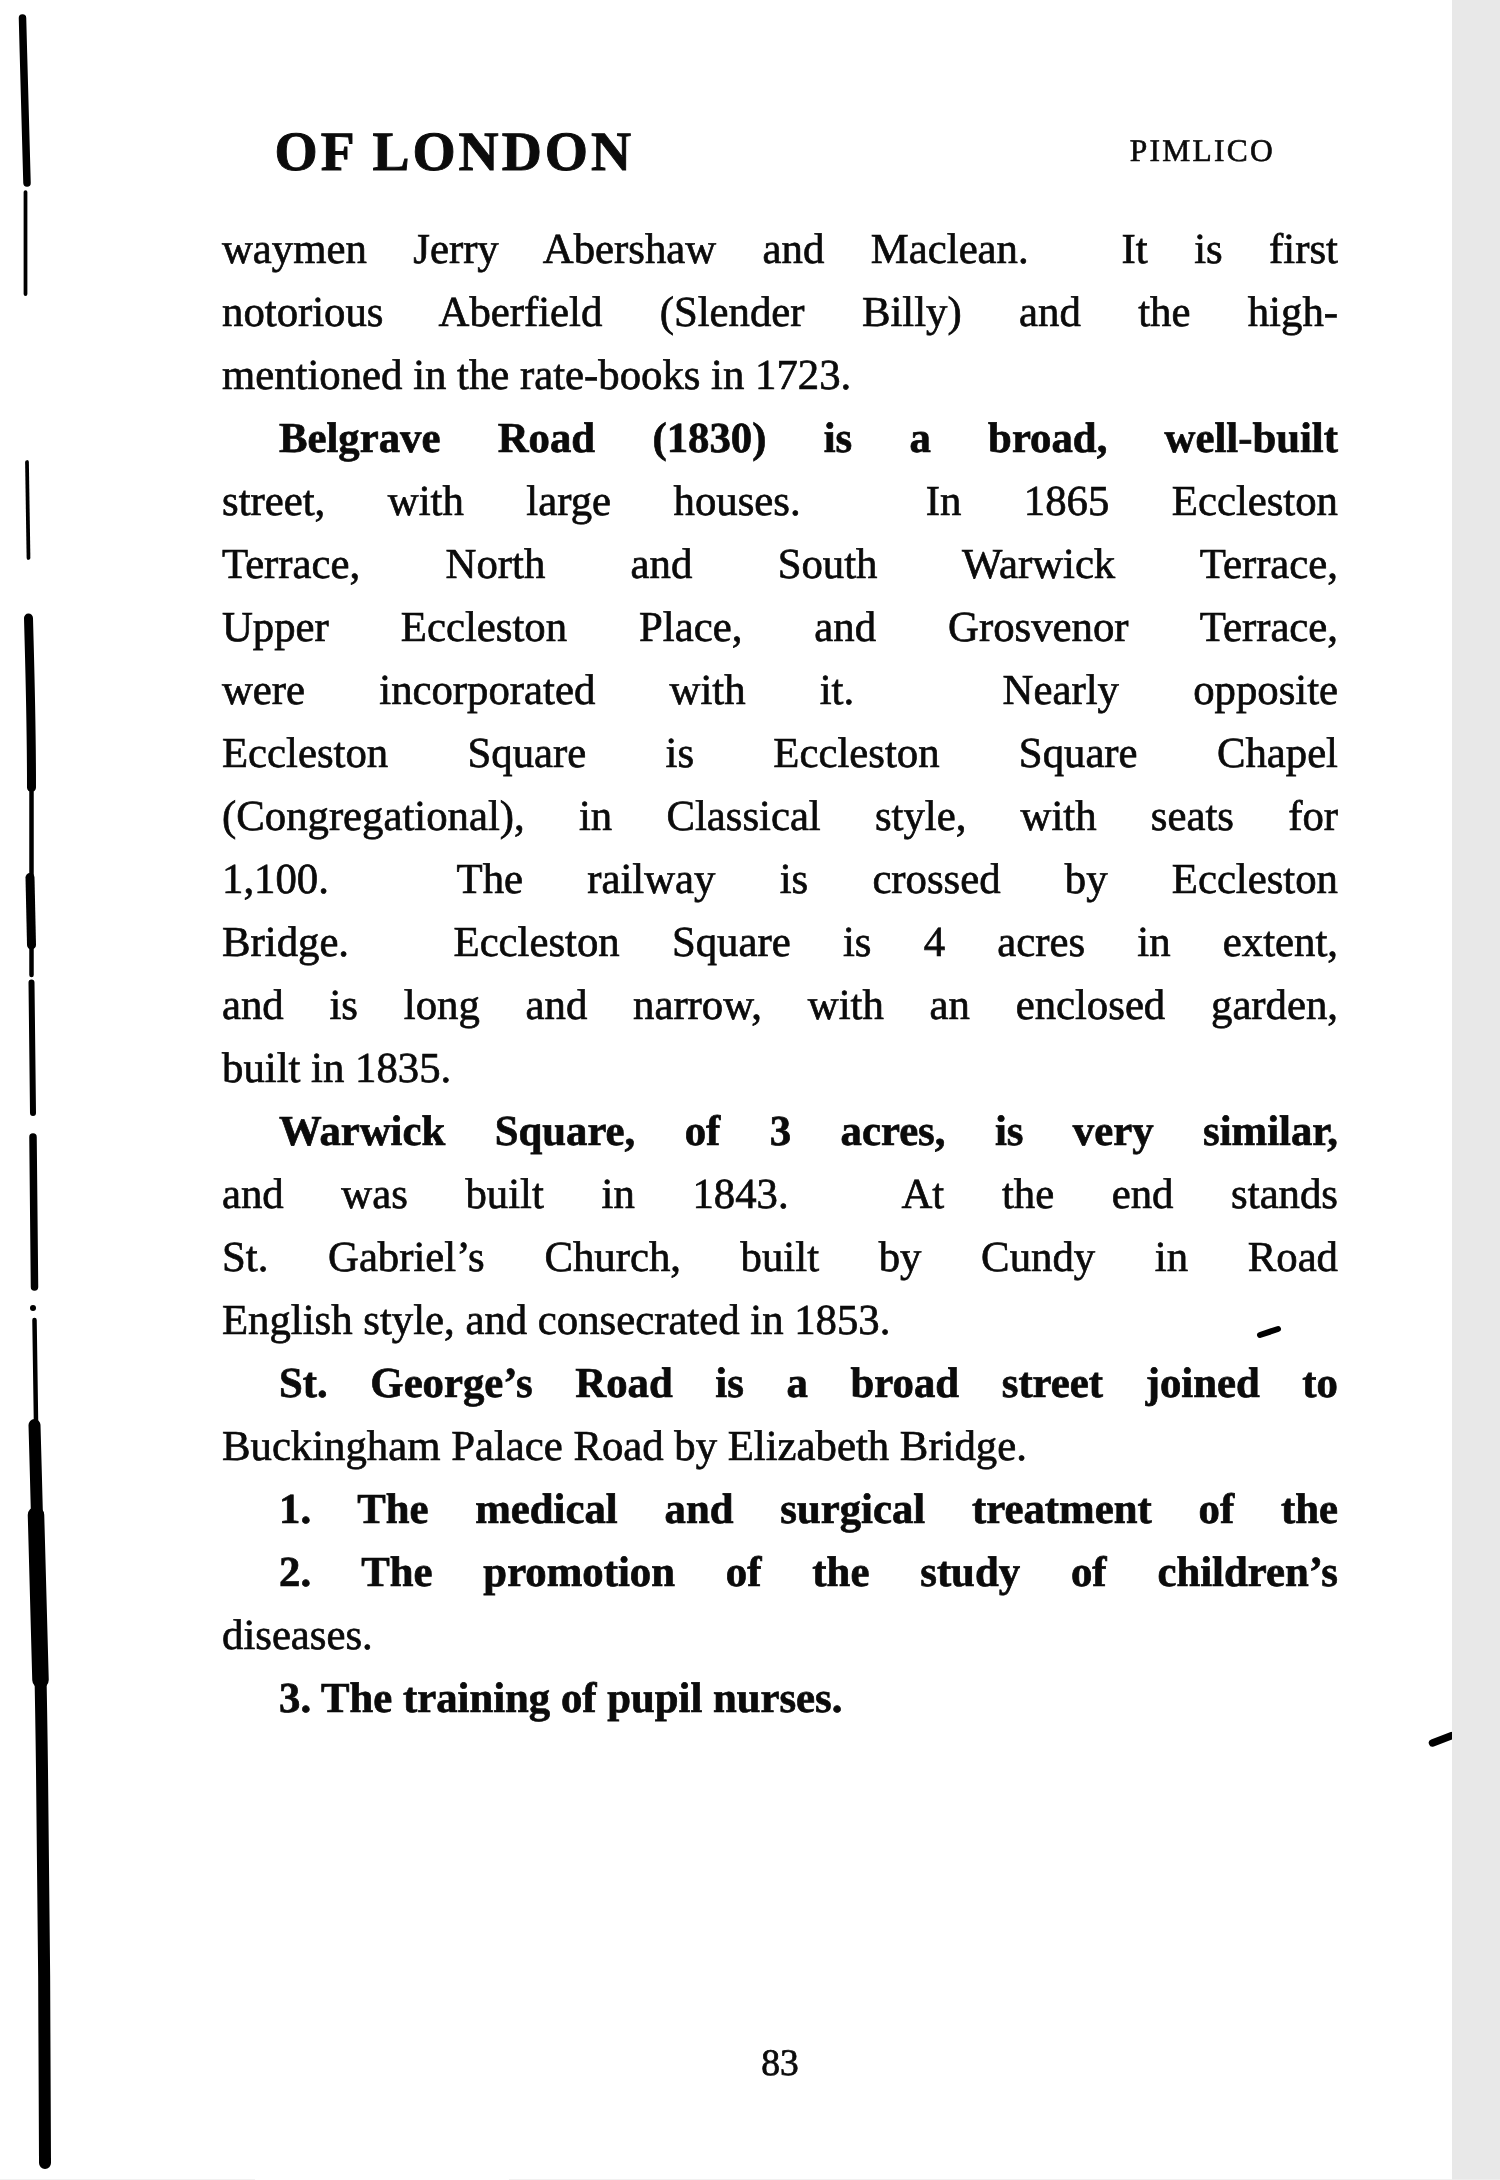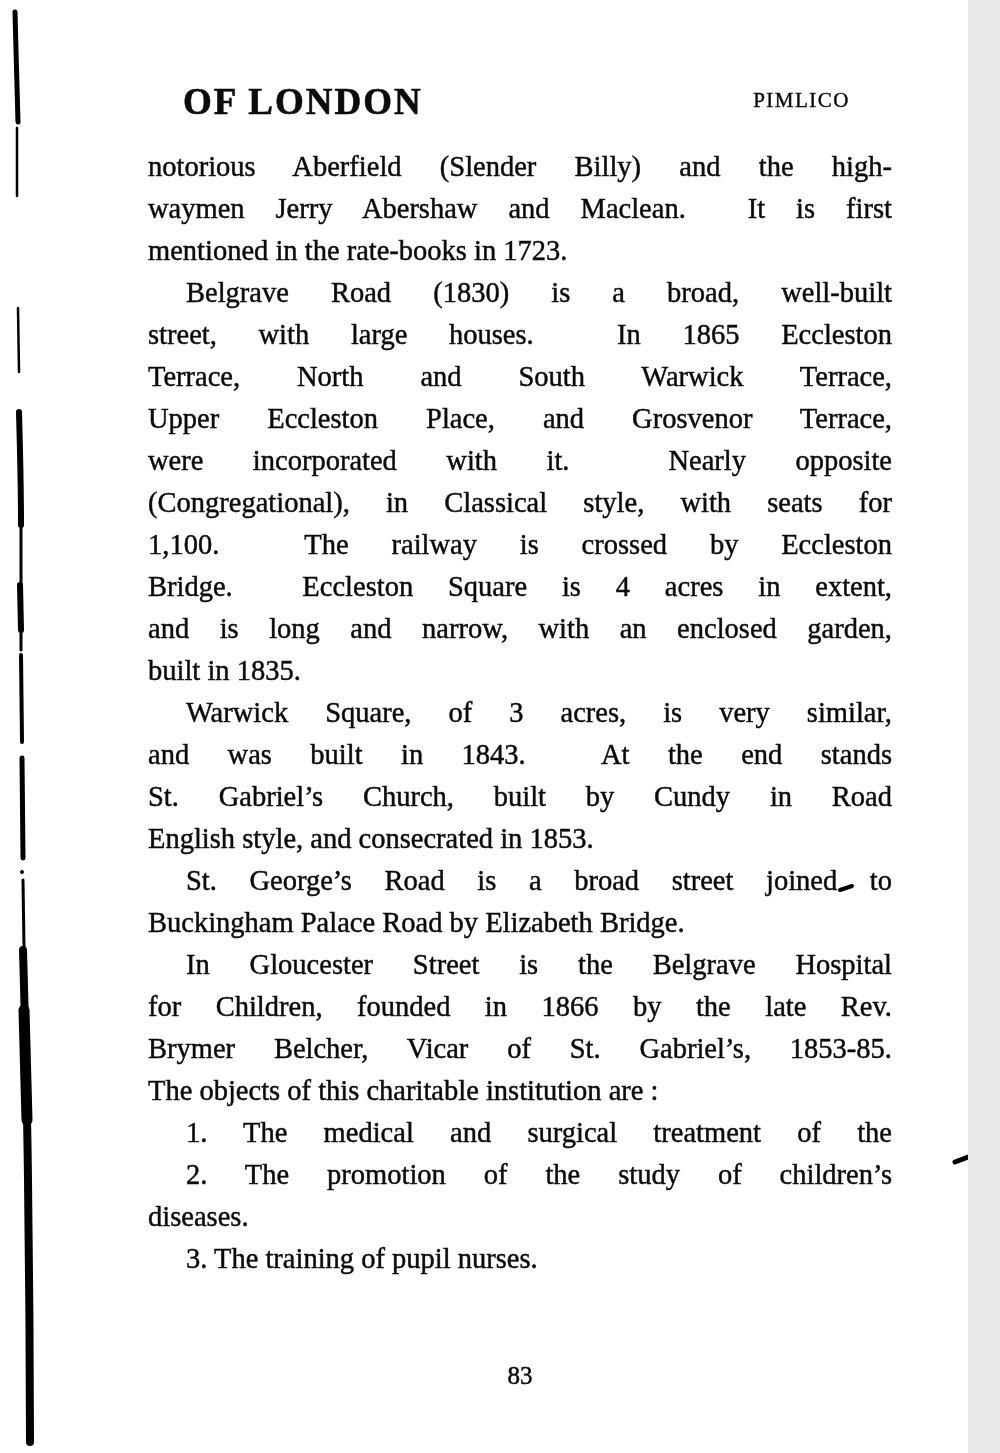--- a/index.html
+++ b/index.html
@@ -42,21 +42,21 @@
     font-size: 28.5px;
     line-height: 42px;
     -webkit-text-stroke: 0.45px #0b0b0b;
   }
   .para { margin: 0; }
   .line {
     text-align: justify;
     text-align-last: justify;
   }
   .line.last { text-align-last: left; }
-  .line.ind  { padding-left: 38px; }
+  .line.ind  { padding-left: 38px; font-weight: bold; }
   
   .page-number {
     position: absolute;
     left: 148px;
     width: 744px;
     top: 1362px;
     text-align: center;
     font-size: 25px;
     -webkit-text-stroke: 0.5px #0b0b0b;
   }
@@ -101,56 +101,51 @@
       <path d="M955 1162 L968 1157" stroke-width="5"></path>
     </g>
   </svg>
 
   <div class="page-title">OF LONDON</div>
   <div class="running-head">PIMLICO</div>
 
   <div class="bodytext">
 
     <div class="para">
+      <div class="line">waymen Jerry Abershaw and Maclean.&nbsp; It is first</div>
       <div class="line">notorious Aberfield (Slender Billy) and the high-</div>
-      <div class="line">waymen Jerry Abershaw and Maclean.&nbsp; It is first</div>
       <div class="line last">mentioned in the rate-books in 1723.</div>
     </div>
 
     <div class="para">
       <div class="line ind">Belgrave Road (1830) is a broad, well-built</div>
       <div class="line">street, with large houses.&nbsp; In 1865 Eccleston</div>
       <div class="line">Terrace, North and South Warwick Terrace,</div>
       <div class="line">Upper Eccleston Place, and Grosvenor Terrace,</div>
       <div class="line">were incorporated with it.&nbsp; Nearly opposite</div>
+      <div class="line">Eccleston Square is Eccleston Square Chapel</div>
       <div class="line">(Congregational), in Classical style, with seats for</div>
       <div class="line">1,100.&nbsp; The railway is crossed by Eccleston</div>
       <div class="line">Bridge.&nbsp; Eccleston Square is 4 acres in extent,</div>
       <div class="line">and is long and narrow, with an enclosed garden,</div>
       <div class="line last">built in 1835.</div>
     </div>
 
     <div class="para">
       <div class="line ind">Warwick Square, of 3 acres, is very similar,</div>
       <div class="line">and was built in 1843.&nbsp; At the end stands</div>
       <div class="line">St. Gabriel’s Church, built by Cundy in Road</div>
       <div class="line last">English style, and consecrated in 1853.</div>
     </div>
 
     <div class="para">
       <div class="line ind">St. George’s Road is a broad street joined to</div>
       <div class="line last">Buckingham Palace Road by Elizabeth Bridge.</div>
     </div>
 
-    <div class="para">
-      <div class="line ind">In Gloucester Street is the Belgrave Hospital</div>
-      <div class="line">for Children, founded in 1866 by the late Rev.</div>
-      <div class="line">Brymer Belcher, Vicar of St. Gabriel’s, 1853-85.</div>
-      <div class="line last">The objects of this charitable institution are :</div>
-    </div>
 
     <div class="para">
       <div class="line ind">1. The medical and surgical treatment of the</div>
     </div>
 
     <div class="para">
       <div class="line ind">2. The promotion of the study of children’s</div>
       <div class="line last">diseases.</div>
     </div>
 

